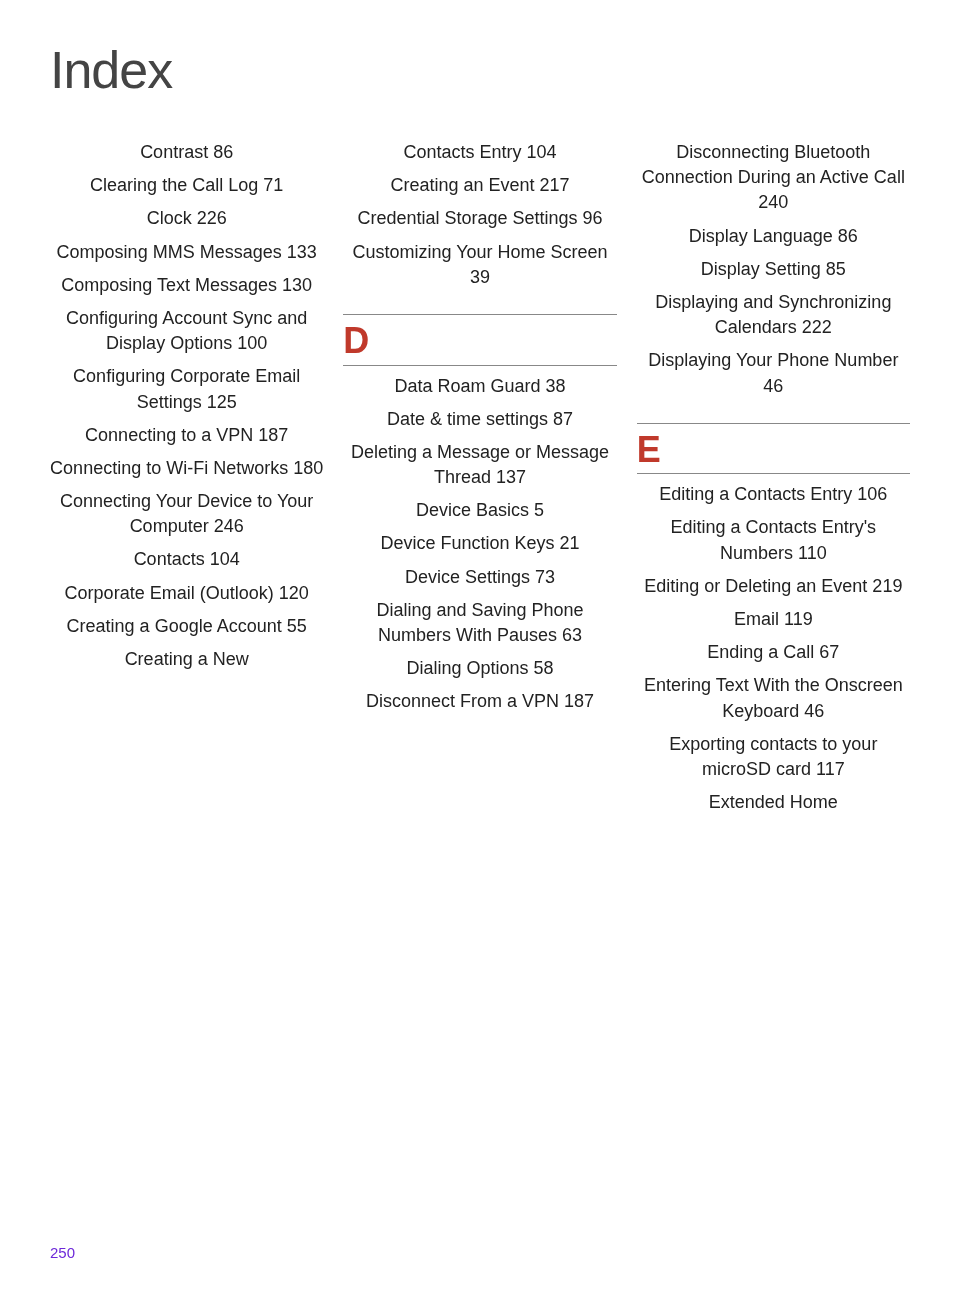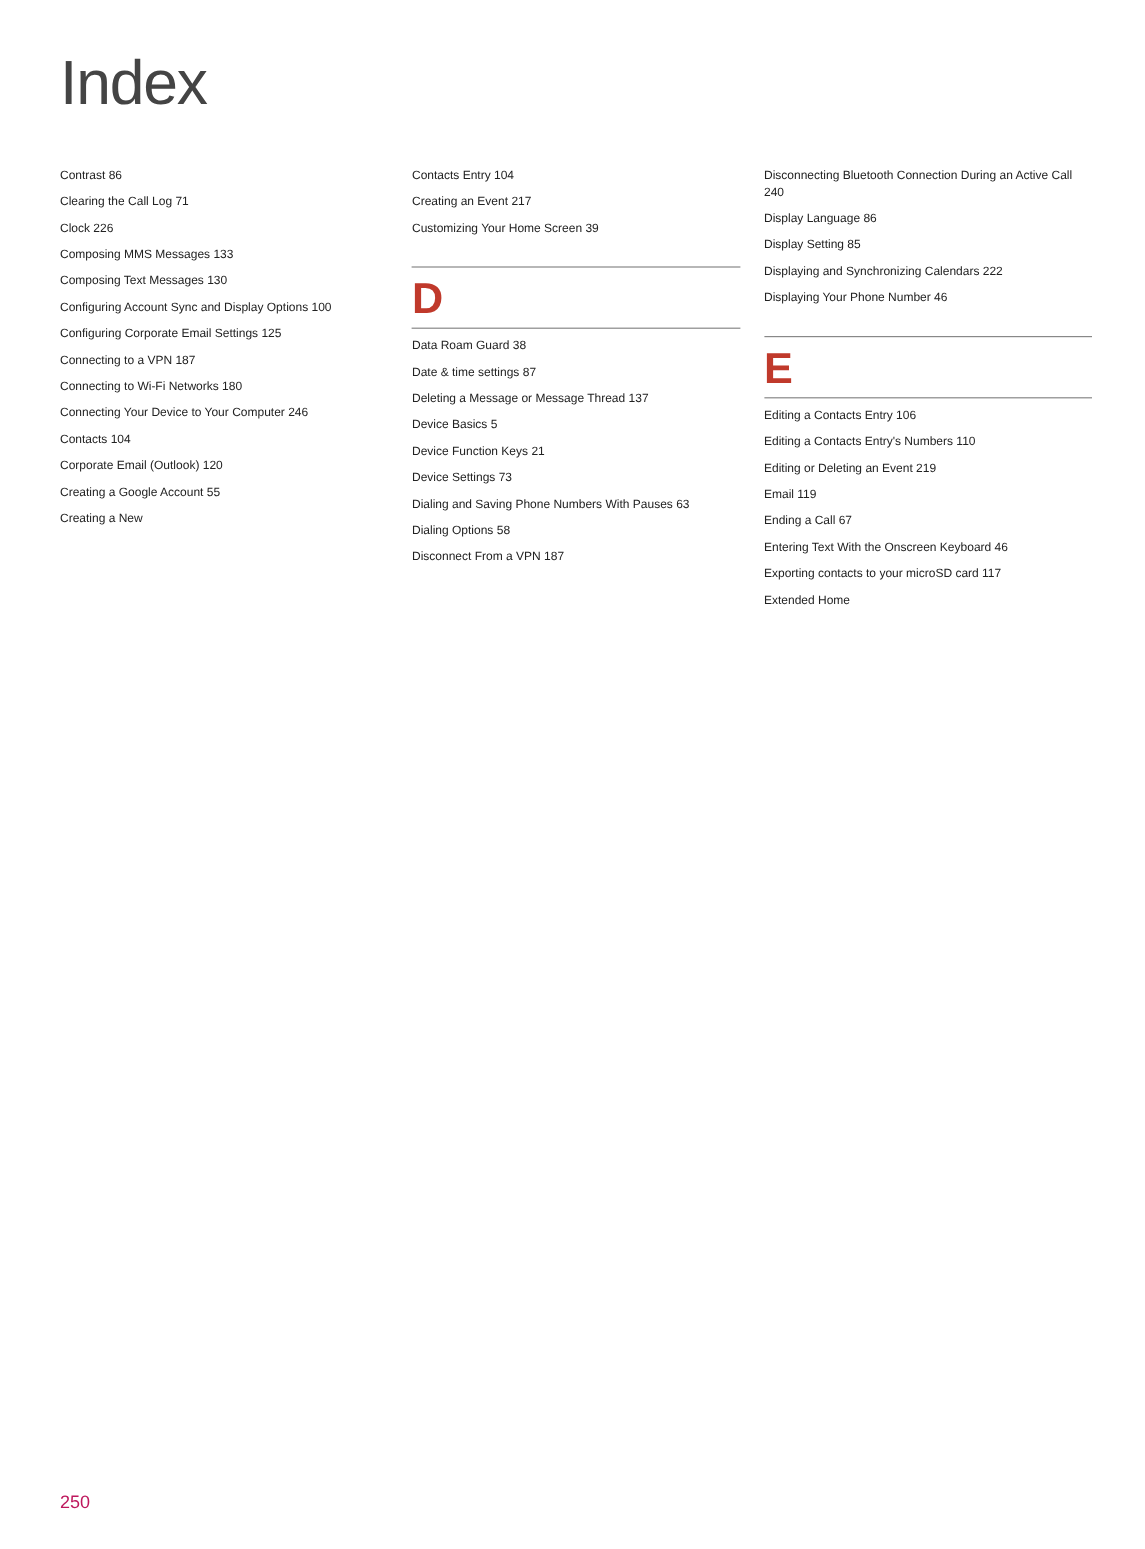--- a/index.html
+++ b/index.html
@@ -40,24 +40,25 @@
     .column {
       flex: 1;
       padding-right: 20px;
     }
 
     .column:last-child {
       padding-right: 0;
     }
 
     .index-entry {
-      font-size: 10px;
+      font-size: 18px;
       line-height: 1.4;
       margin-bottom: 8px;
       color: #222;
+      text-align: center;
     }
 
     .section-header {
       margin-top: 24px;
       margin-bottom: 8px;
     }
 
     .section-letter {
       font-size: 36px;
       font-weight: bold;
@@ -69,21 +70,21 @@
       border: none;
       border-top: 1.5px solid #888;
       margin: 4px 0 6px 0;
     }
 
     .page-number {
       position: absolute;
       bottom: 30px;
       left: 50px;
       font-size: 15px;
-      color: #be185d;
+      color: #6d28d9;
     }
   </style>
 </head>
 <body>
 
 <div class="page">
   <h1 class="page-title">Index</h1>
 
   <div class="columns">
 
@@ -101,20 +102,21 @@
         <div class="index-entry">Connecting Your Device to Your Computer 246</div>
         <div class="index-entry">Contacts 104</div>
         <div class="index-entry">Corporate Email (Outlook) 120</div>
         <div class="index-entry">Creating a Google Account 55</div>
         <div class="index-entry">Creating a New</div>
       </div>
 
     <div class="column">
     <div class="index-entry">Contacts Entry 104</div>
         <div class="index-entry">Creating an Event 217</div>
+        <div class="index-entry">Credential Storage Settings 96</div>
         <div class="index-entry">Customizing Your Home Screen 39</div>
         <div class="section-header"><hr class="section-divider"><span class="section-letter">D</span><hr class="section-divider"></div>
         <div class="index-entry">Data Roam Guard 38</div>
         <div class="index-entry">Date &amp; time settings 87</div>
         <div class="index-entry">Deleting a Message or Message Thread 137</div>
         <div class="index-entry">Device Basics 5</div>
         <div class="index-entry">Device Function Keys 21</div>
         <div class="index-entry">Device Settings 73</div>
         <div class="index-entry">Dialing and Saving Phone Numbers With Pauses 63</div>
         <div class="index-entry">Dialing Options 58</div>

